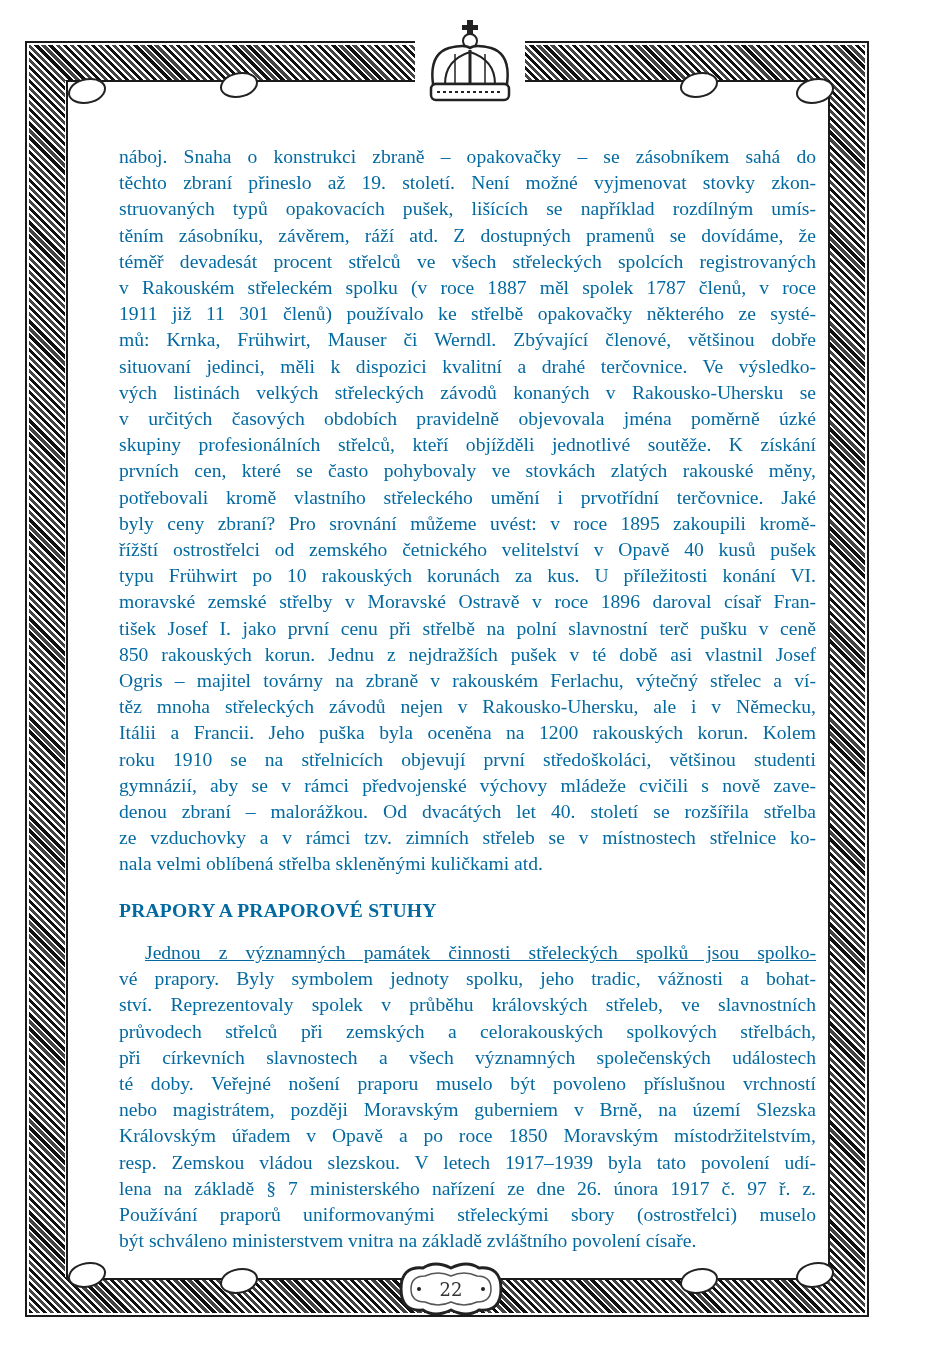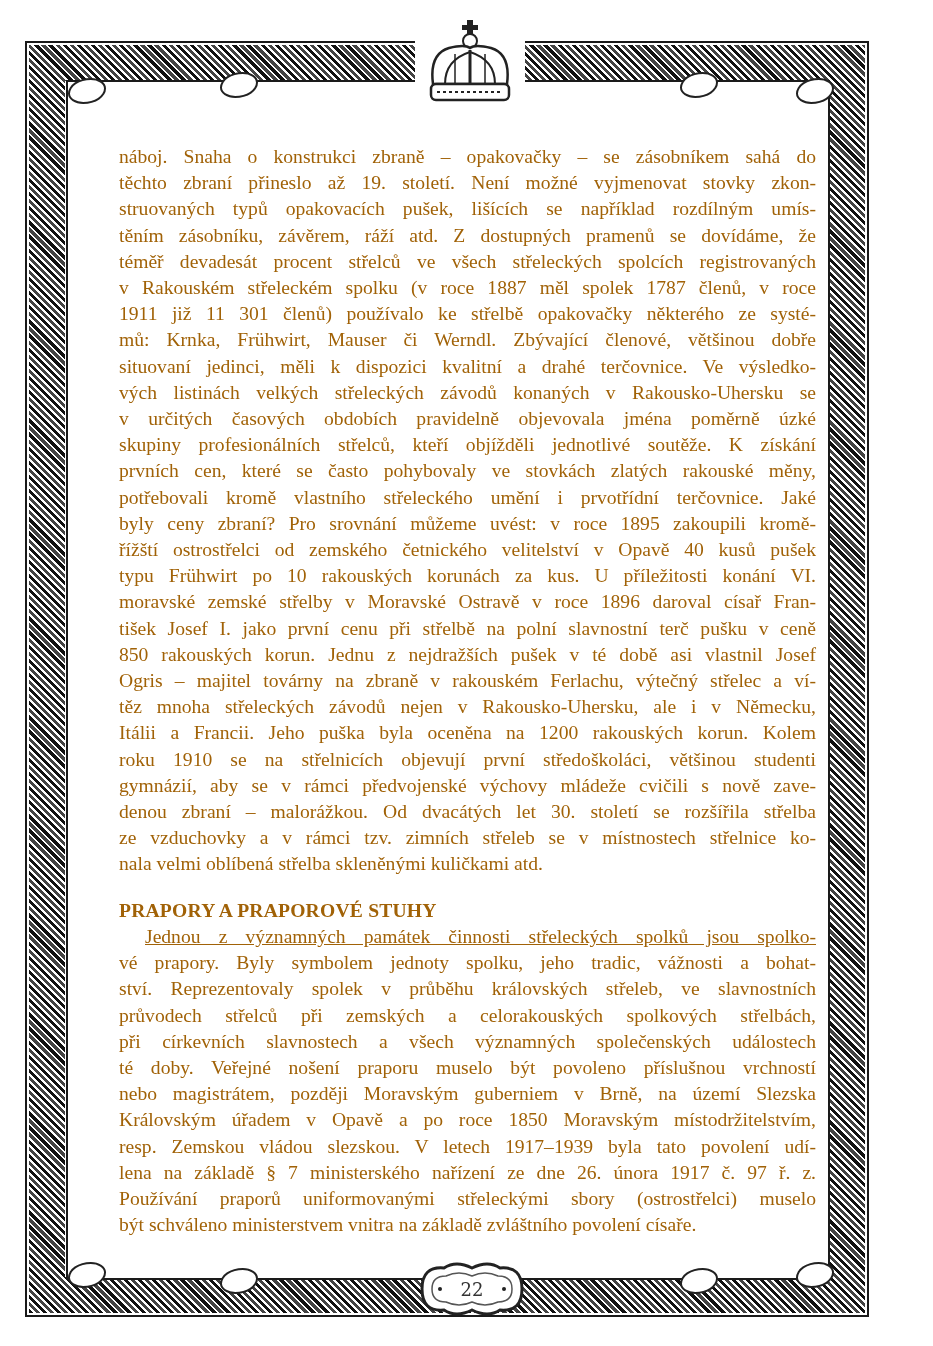--- a/index.html
+++ b/index.html
@@ -21,37 +21,37 @@
   .leaf {
     position: absolute; width: 34px; height: 22px; background: #fff;
     border: 2px solid #222; border-radius: 60% 40% 60% 40%;
   }
   .crown {
     position: absolute; left: 415px; top: 14px; width: 110px; height: 96px;
     text-align: center;
   }
   .crown svg { width: 110px; height: 96px; }
   .page-number-plate {
-    position: absolute; left: 416px; top: 1256px; width: 112px; height: 66px;
+    position: absolute; left: 395px; top: 1256px; width: 112px; height: 66px;
     display: flex; align-items: center; justify-content: center;
   }
   .page-number-plate svg { position: absolute; left: 0; top: 0; width: 112px; height: 66px; }
   .page-number {
     position: relative; font-family: "DejaVu Serif", serif; font-size: 18px; color: #333;
   }
   .content {
     position: absolute; left: 119px; top: 144px; width: 697px;
     font-family: "Liberation Serif", serif; font-size: 19.6px; line-height: 26.2px;
-    color: #a16207; text-align: justify; hyphens: manual;
+    color: #0369a1; text-align: justify; hyphens: manual;
   }
   .content p { margin: 0; }
   .content .line { display: block; text-align: justify; text-align-last: justify; white-space: nowrap; }
   .content .line.last { text-align-last: left; }
   .section-heading {
-    margin: 20px 0 0 0; font-weight: bold; font-size: 19.6px; letter-spacing: 0.2px;
+    margin: 20px 0 16px 0; font-weight: bold; font-size: 19.6px; letter-spacing: 0.2px;
   }
   .indent { text-indent: 26px; text-decoration: underline; }
 </style>
 </head>
 <body>
 
 <div class="frame-outer"></div>
 <div class="frame-band"></div>
 <div class="frame-inner"></div>
 
@@ -98,21 +98,21 @@
       <span class="line">řížští ostrostřelci od zemského četnického velitelství v Opavě 40 kusů pušek</span>
       <span class="line">typu Frühwirt po 10 rakouských korunách za kus. U příležitosti konání VI.</span>
       <span class="line">moravské zemské střelby v Moravské Ostravě v roce 1896 daroval císař Fran-</span>
       <span class="line">tišek Josef I. jako první cenu při střelbě na polní slavnostní terč pušku v ceně</span>
       <span class="line">850 rakouských korun. Jednu z nejdražších pušek v té době asi vlastnil Josef</span>
       <span class="line">Ogris – majitel továrny na zbraně v rakouském Ferlachu, výtečný střelec a ví-</span>
       <span class="line">těz mnoha střeleckých závodů nejen v Rakousko-Uhersku, ale i v Německu,</span>
       <span class="line">Itálii a Francii. Jeho puška byla oceněna na 1200 rakouských korun. Kolem</span>
       <span class="line">roku 1910 se na střelnicích objevují první středoškoláci, většinou studenti</span>
       <span class="line">gymnázií, aby se v rámci předvojenské výchovy mládeže cvičili s nově zave-</span>
-      <span class="line">denou zbraní – malorážkou. Od dvacátých let 30. století se rozšířila střelba</span>
+      <span class="line">denou zbraní – malorážkou. Od dvacátých let 40. století se rozšířila střelba</span>
       <span class="line">ze vzduchovky a v rámci tzv. zimních střeleb se v místnostech střelnice ko-</span>
       <span class="line last">nala velmi oblíbená střelba skleněnými kuličkami atd.</span>
     </p>
   <div class="section-heading">PRAPORY A PRAPOROVÉ STUHY</div>
   <p id="para2">
       <span class="line indent">Jednou z významných památek činnosti střeleckých spolků jsou spolko-</span>
       <span class="line">vé prapory. Byly symbolem jednoty spolku, jeho tradic, vážnosti a bohat-</span>
       <span class="line">ství. Reprezentovaly spolek v průběhu královských střeleb, ve slavnostních</span>
       <span class="line">průvodech střelců při zemských a celorakouských spolkových střelbách,</span>
       <span class="line">při církevních slavnostech a všech významných společenských událostech</span>

